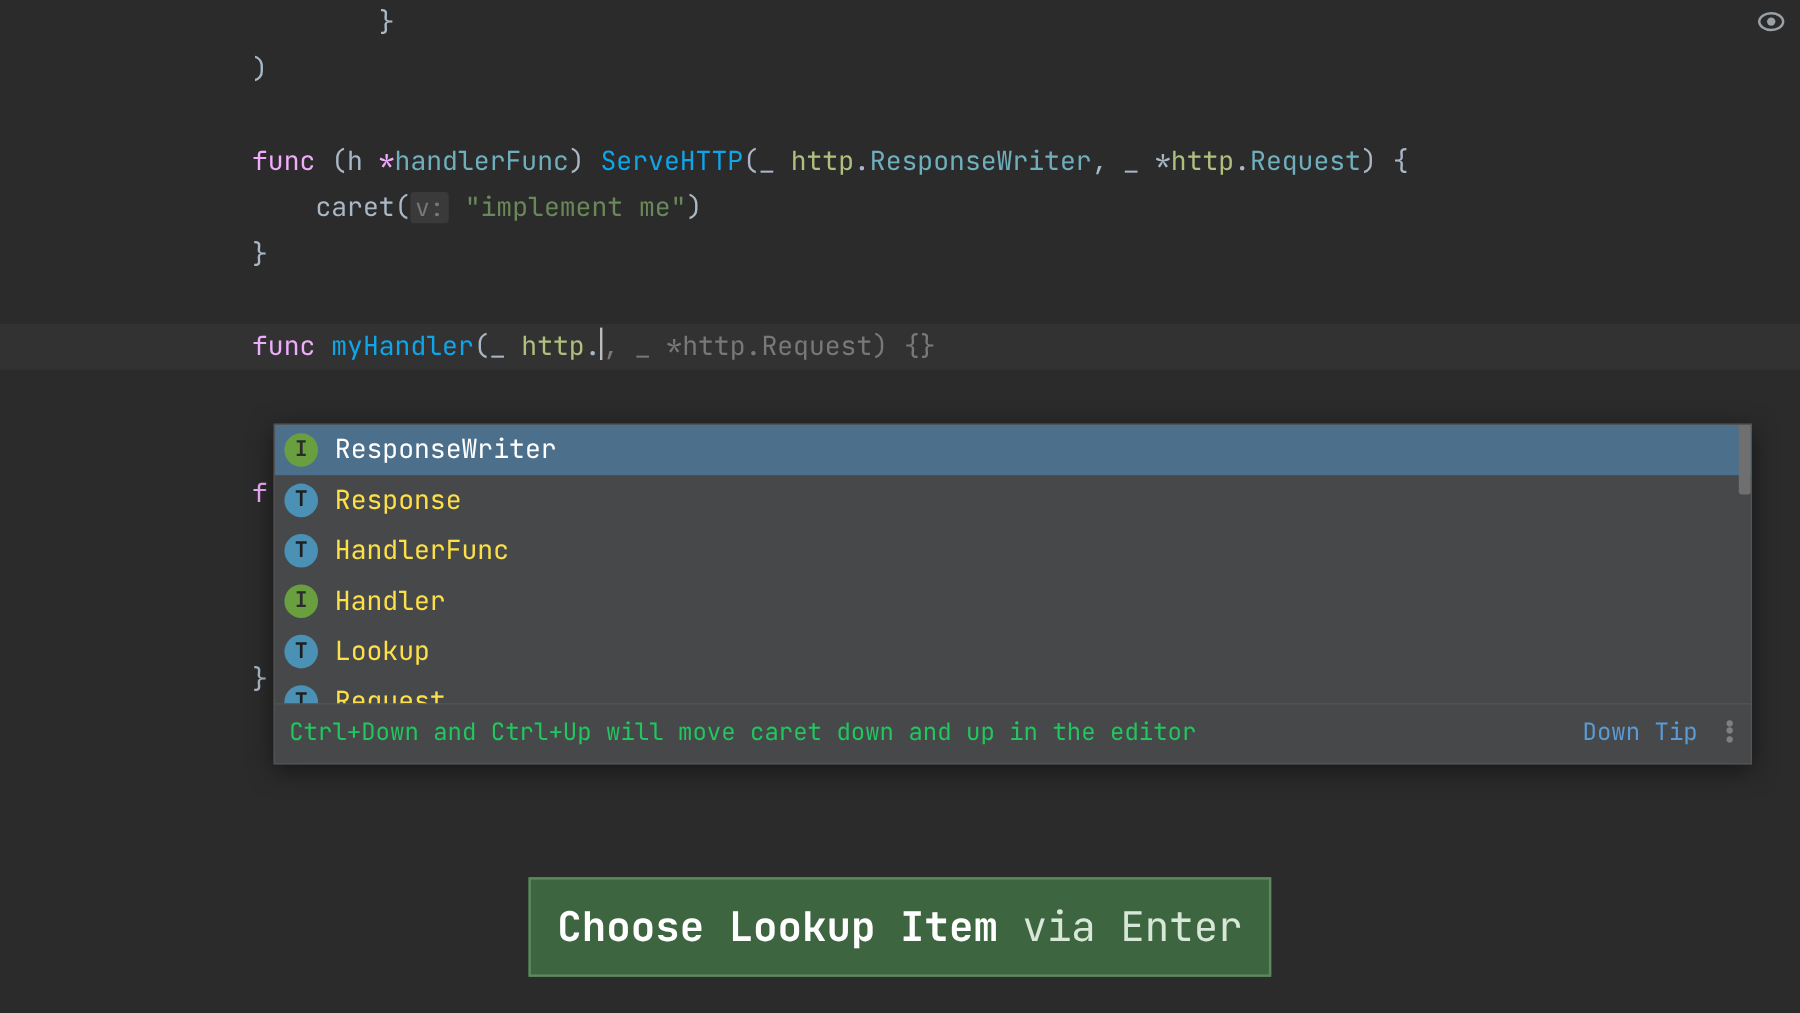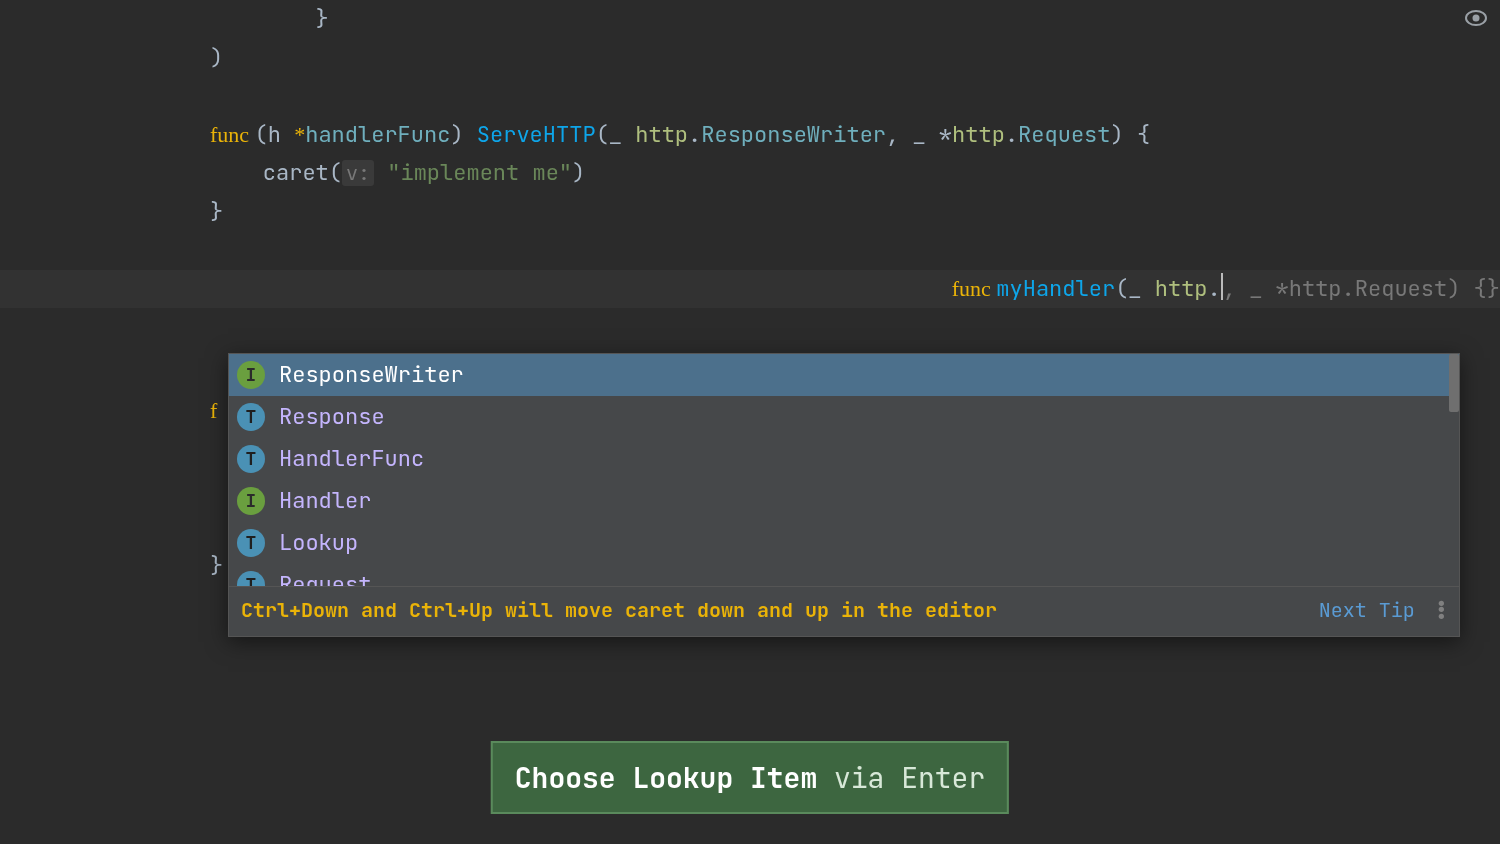--- a/index.html
+++ b/index.html
@@ -12,21 +12,21 @@
       overflow: hidden;
       width: 1500px;
       height: 844px;
       position: relative;
     }
     .editor {
       padding: 0 0 0 210px;
       position: relative;
     }
     .line { white-space: pre; }
-    .kw { color: #eab308; font-family: Liberation Serif, serif; }
+    .kw { color: #f0abfc; }
     .fn { color: #0ea5e9; }
     .type { color: #6fafbd; }
     .pkg { color: #afbf7e; }
     .str { color: #6a8759; }
     .op { color: #a9b7c6; }
     .ident { color: #a9b7c6; }
     .param-hint {
       background: #3a3a3a;
       color: #787878;
       padding: 0 4px;
@@ -39,21 +39,20 @@
       height: 27px;
       background: #bbbbbb;
       vertical-align: text-bottom;
       margin-bottom: 3px;
     }
     .hl-line {
       background: #323232;
       margin-left: -210px;
       padding-left: 210px;
       width: 100vw;
-      text-align: right;
     }
     .dim { color: #787878; }
     
     .eye-icon {
       position: absolute;
       top: 4px;
       right: 12px;
       color: #9aa0a6;
     }
     
@@ -72,21 +71,21 @@
       position: relative;
     }
     .popup-item {
       display: flex;
       align-items: center;
       padding: 3px 10px 3px 8px;
       gap: 14px;
       height: 42px;
     }
     .popup-item.selected { background: #4c708c; }
-    .popup-item .name { color: #c4b5fd; font-size: 22px; }
+    .popup-item .name { color: #fde047; font-size: 22px; }
     .popup-item.selected .name { color: #ffffff; }
     .badge {
       width: 28px;
       height: 28px;
       border-radius: 50%;
       display: flex;
       align-items: center;
       justify-content: center;
       font-size: 18px;
       font-weight: bold;
@@ -105,34 +104,34 @@
       border-radius: 2px;
     }
     .popup-footer {
       display: flex;
       align-items: center;
       padding: 6px 12px 8px 12px;
       border-top: 1px solid #555;
       font-size: 20px;
       min-height: 44px;
     }
-    .popup-footer .hint { color: #eab308; flex: 1; font-weight: bold; }
+    .popup-footer .hint { color: #22c55e; flex: 1; }
     .popup-footer .link { color: #5a9bd4; margin-left: 20px; cursor: pointer; }
     .popup-footer .more { color: #808080; margin-left: 20px; font-size: 22px; letter-spacing: -1px; line-height: 0.3; }
     .more span { display: block; }
     
     .tooltip-bar {
       position: absolute;
       bottom: 30px;
       left: 50%;
       transform: translateX(-50%);
       background: #3d6640;
       border: 2px solid #5a8a5c;
       padding: 10px 22px;
-      font-size: 28px;
+      font-size: 34px;
       color: #d8e8d8;
       white-space: nowrap;
     }
     .tooltip-bar .strong { font-weight: bold; color: #ffffff; }
     
     .behind-text {
       position: absolute;
       white-space: pre;
       color: #a9b7c6;
       z-index: -1;
@@ -185,21 +184,21 @@
         <div class="name">Lookup</div>
       </div>
       <div class="popup-item">
         <div class="badge T">T</div>
         <div class="name">Request</div>
       </div>
       <div class="popup-scrollbar"></div>
   </div>
   <div class="popup-footer">
     <span class="hint">Ctrl+Down and Ctrl+Up will move caret down and up in the editor</span>
-    <span class="link">Next Tip</span>
+    <span class="link">Down Tip</span>
     <span class="more">
         <span>•</span>
         <span>•</span>
         <span>•</span>
       </span>
   </div>
 </div>
 
 <div class="tooltip-bar">
   <span class="strong">Choose Lookup Item</span><span> via Enter</span>

